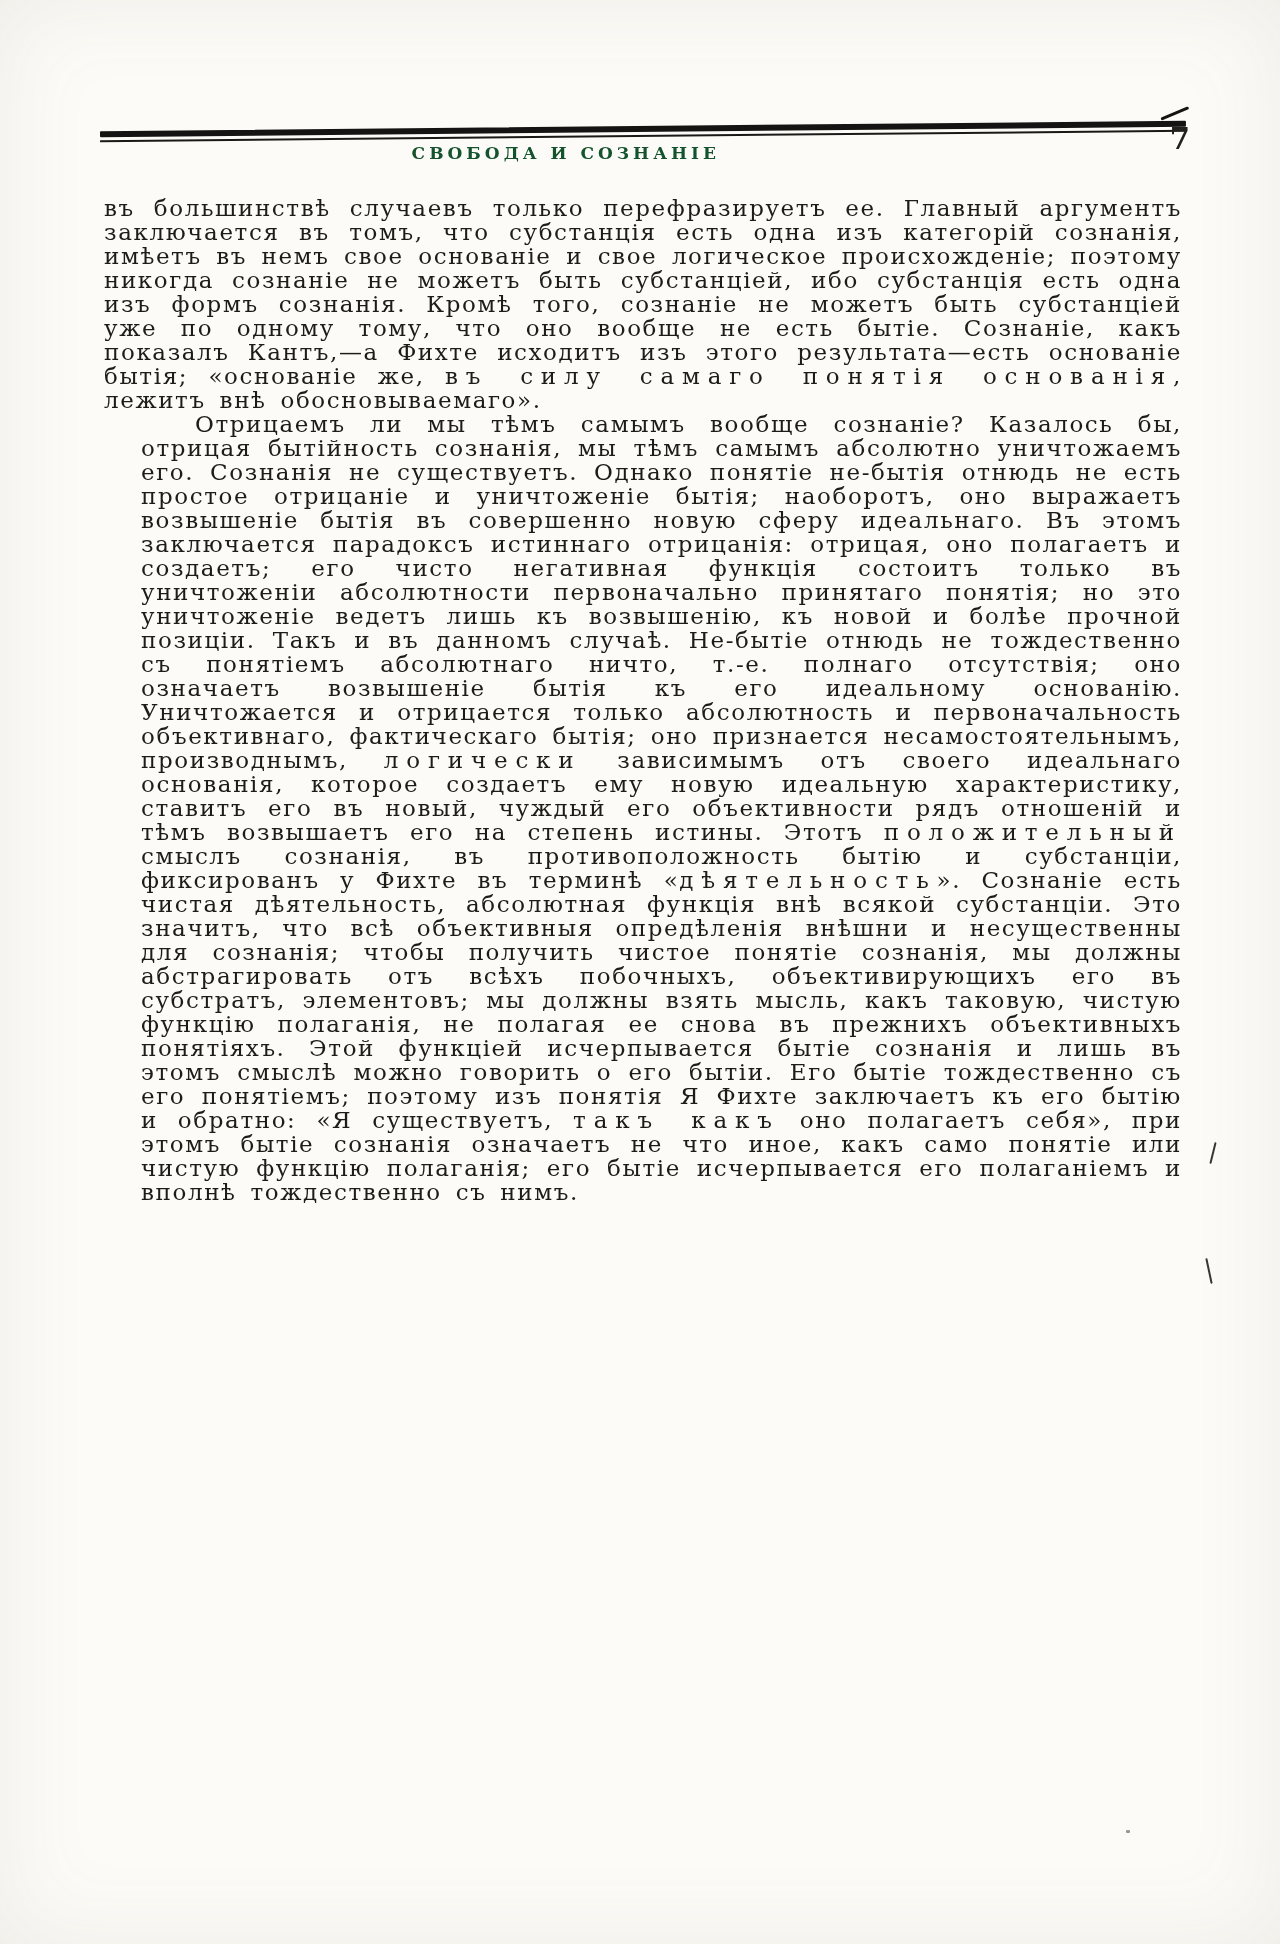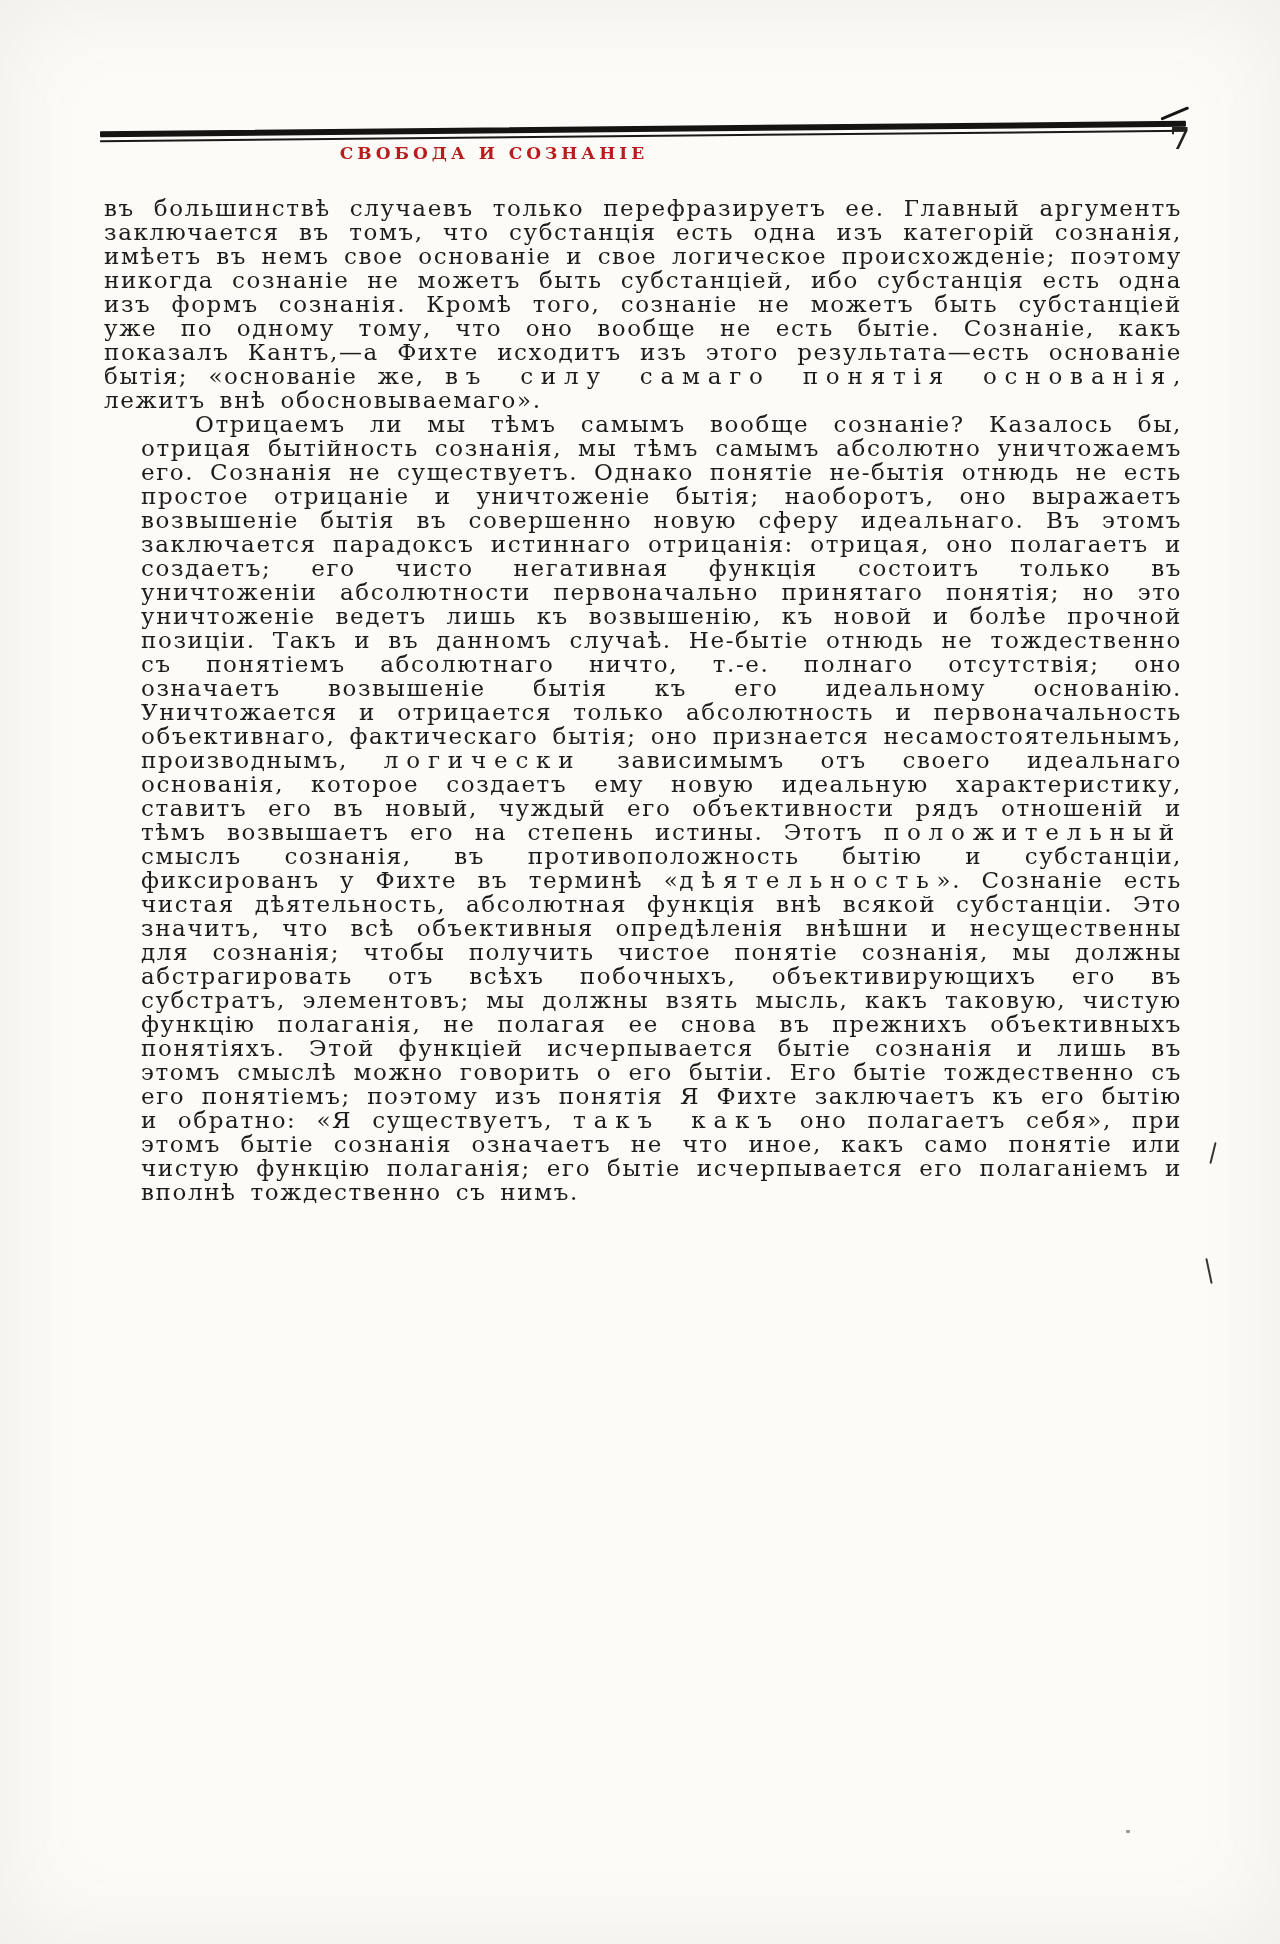--- a/index.html
+++ b/index.html
@@ -41,28 +41,28 @@
     right: -4px;
     top: -9px;
     width: 30px;
     height: 3px;
     background: #161412;
     transform: rotate(-22deg);
     border-radius: 2px;
   }
   .running-title {
     position: absolute;
-    left: 284px;
+    left: 300px;
     top: 143px;
     width: 420px;
-    text-align: center;
+    text-align: right;
     font-size: 17px;
     font-weight: bold;
     letter-spacing: 4px;
-    color: #b91c1c;
+    color: #14532d;
     white-space: nowrap;
   }
   .page-number {
     position: absolute;
     right: 90px;
     top: 122px;
     font-size: 29px;
     font-weight: bold;
     color: #23201d;
   }

